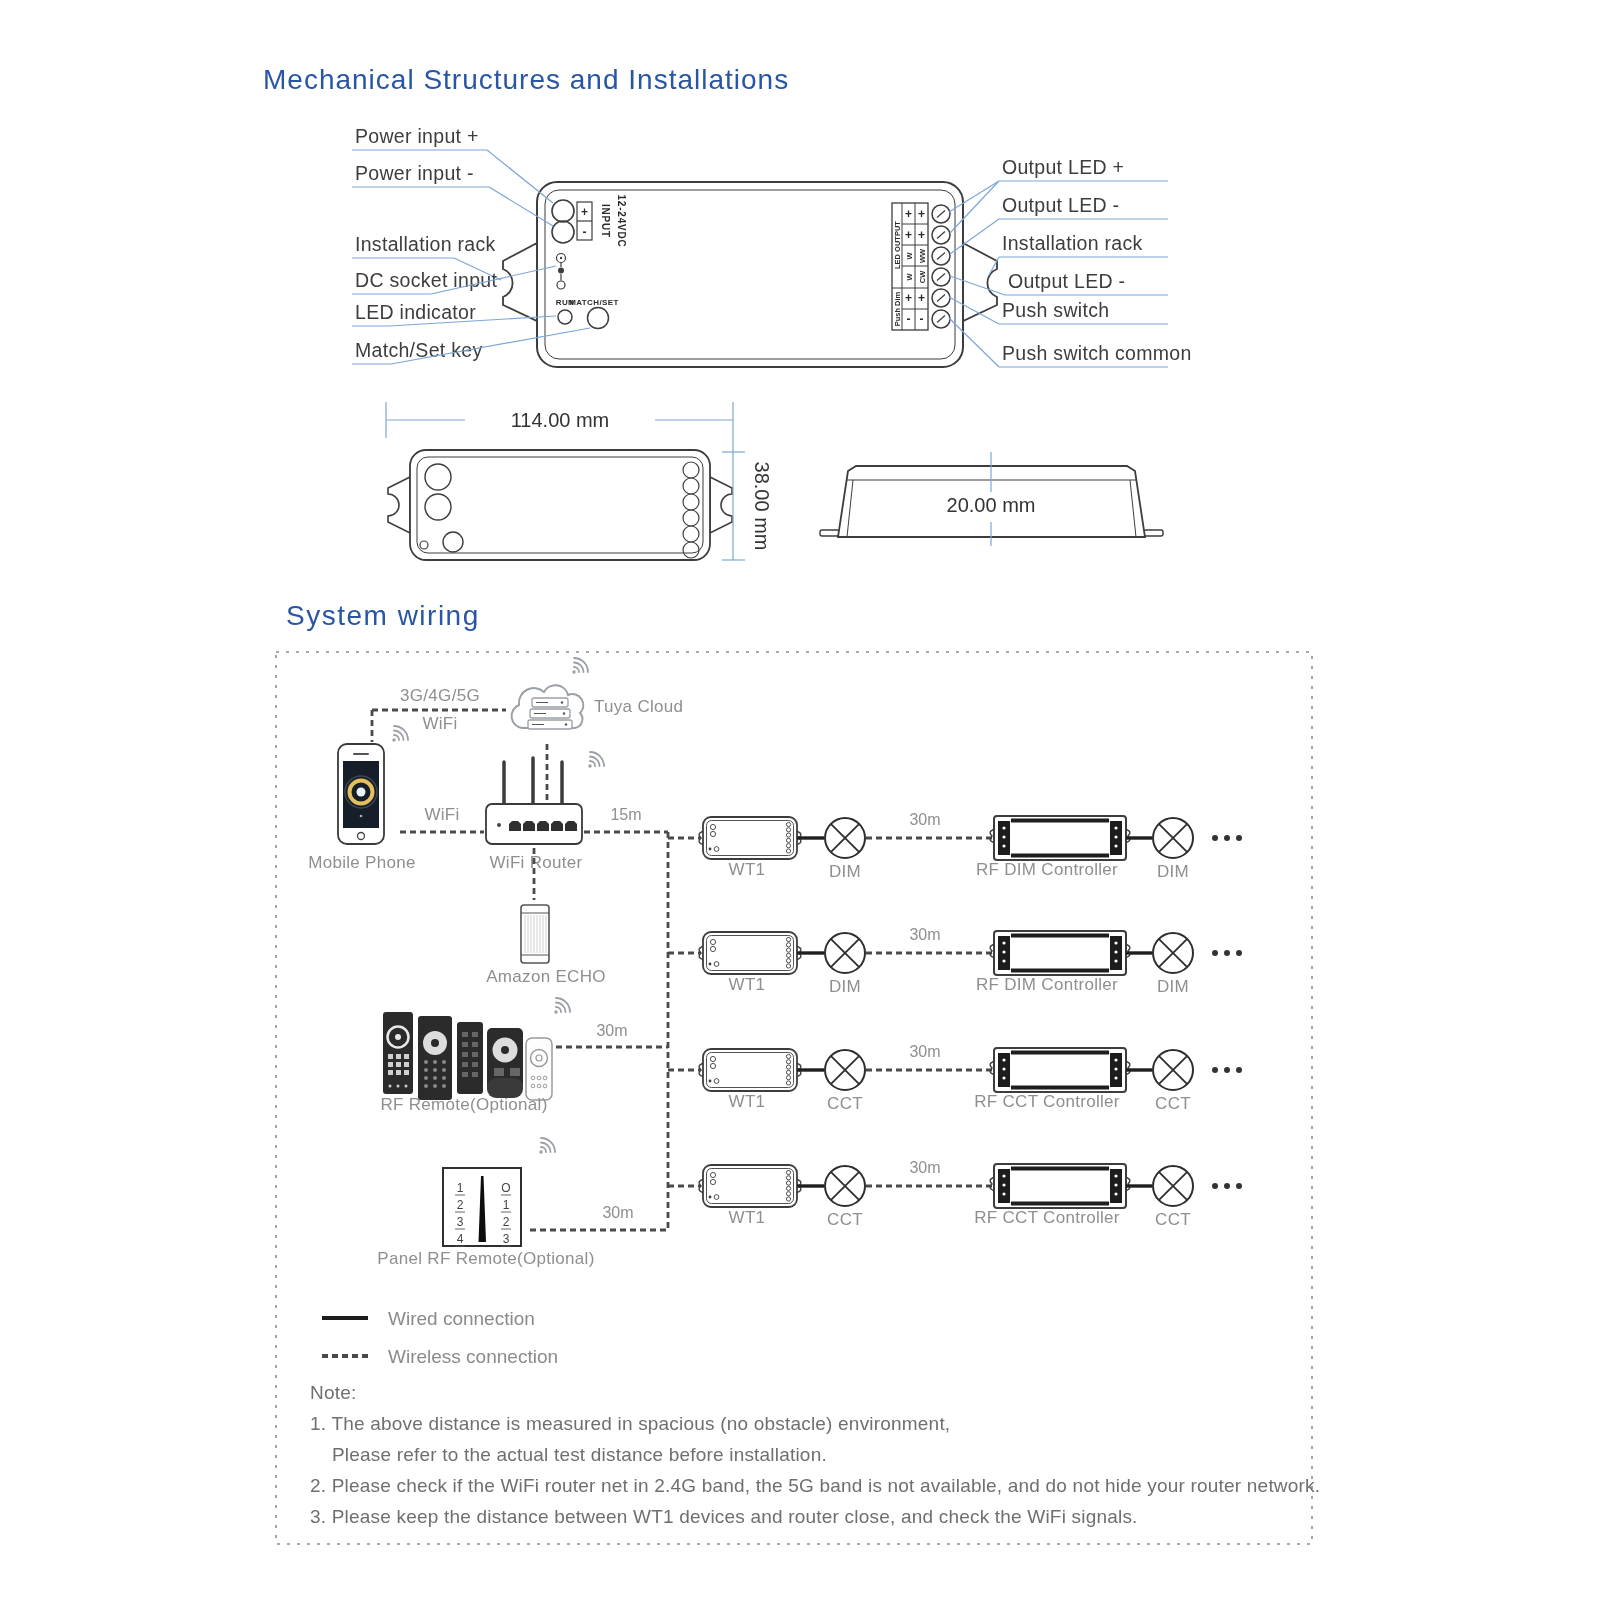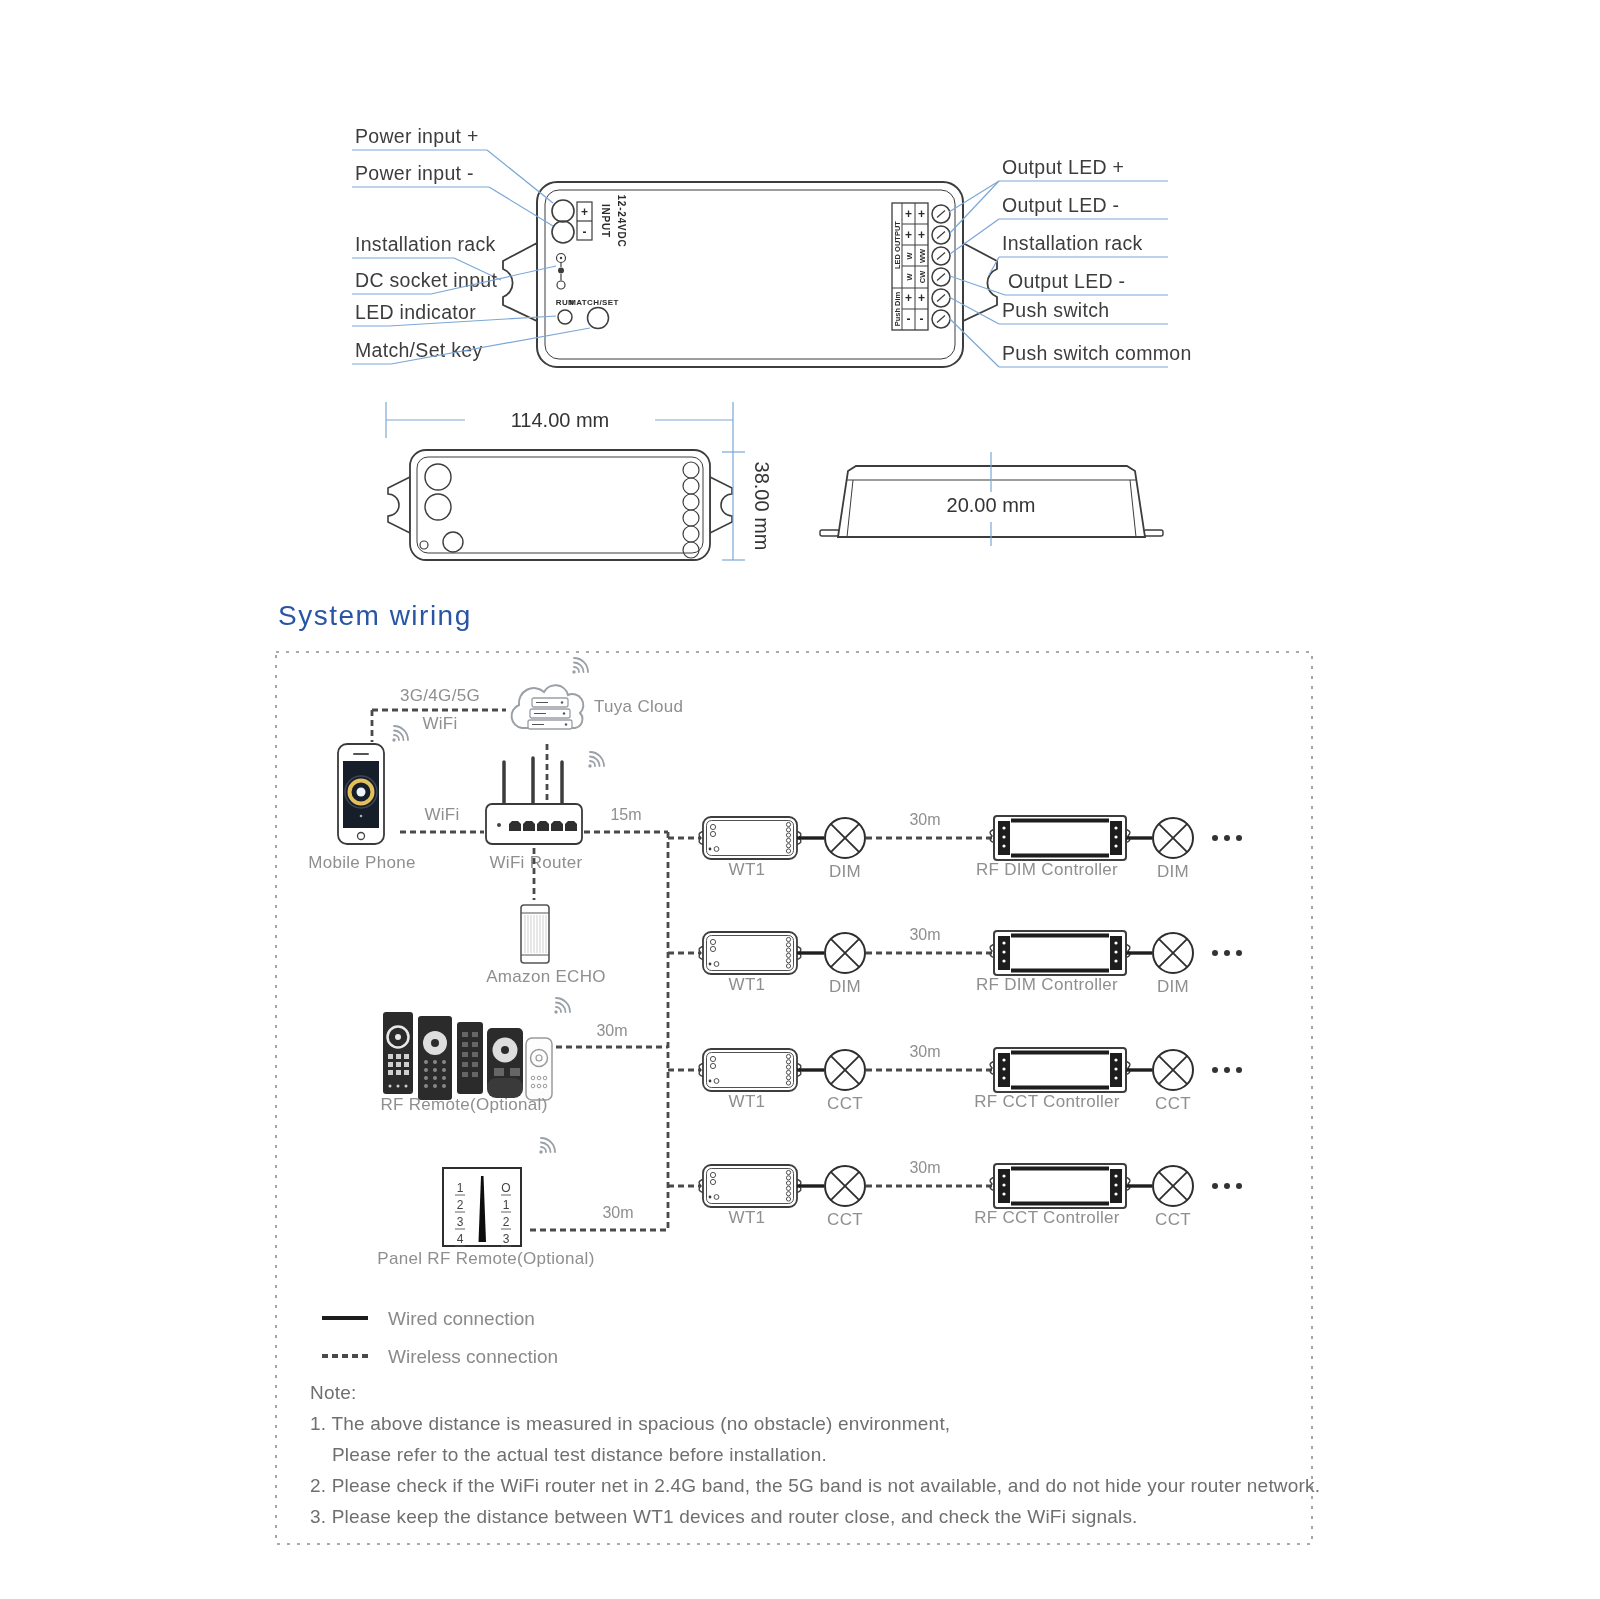--- a/index.html
+++ b/index.html
@@ -1,20 +1,20 @@
 <!DOCTYPE html>
 <html><head>
 <meta charset="utf-8">
 <style>
   html,body{margin:0;padding:0;background:#fff;}
   .canvas{position:relative;width:1600px;height:1599px;background:#ffffff;overflow:hidden;
           font-family:"Liberation Sans",sans-serif;}
   .sec-title{position:absolute;margin:0;color:#2856a4;font-weight:400;font-size:28px;letter-spacing:1px;}
   #mech-title{left:263px;top:64px;}
-  #wiring-title{left:278px;top:600px;letter-spacing:1.5px;}
+  #wiring-title{left:286px;top:600px;letter-spacing:1.5px;}
   svg{position:absolute;left:0;top:0;}
   svg text{font-family:"Liberation Sans",sans-serif;}
   .mech-label{font-size:19.5px;fill:#3d3d3d;letter-spacing:.3px;}
   .gray-label{font-size:17px;fill:#8f8f8f;letter-spacing:.3px;}
   .dist{font-size:16px;fill:#8f8f8f;}
   .dim-text{font-size:20px;fill:#333;}
   .note-text{font-size:19px;fill:#6f6f6f;letter-spacing:.2px;}
   .legend-text{font-size:19px;fill:#8a8a8a;}
   .tinytxt{font-size:8px;fill:#2b2b2b;font-weight:bold;letter-spacing:.4px;}
   .celltxt{font-size:12px;fill:#2b2b2b;font-weight:bold;}
@@ -27,20 +27,21 @@
   .dashc{stroke:#4a4a4a;stroke-width:2.8;stroke-dasharray:6 4;fill:none;}
   .solidc{stroke:#1f1f1f;stroke-width:3.4;}
   .boxdash{stroke:#8f8f8f;stroke-width:1.6;stroke-dasharray:3 7;fill:none;}
   .grayline{stroke:#9aa0a6;fill:none;}
 </style>
 </head>
 <body>
 
 <div class="canvas">
 
+  <h1 class="sec-title" id="mech-title">Mechanical Structures and Installations</h1>
   <h2 class="sec-title" id="wiring-title">System wiring</h2>
 
   <svg width="1600" height="1599" viewBox="0 0 1600 1599">
     <defs>
       <g id="g-wifi" class="grayline" stroke-width="1.8" stroke-linecap="round">
         <circle cx="0" cy="0" r="1.7" fill="#9aa0a6" stroke="none"></circle>
         <path d="M5,0 A5,5 0 0 0 0,-5"></path>
         <path d="M9.5,0 A9.5,9.5 0 0 0 0,-9.5"></path>
         <path d="M14,0 A14,14 0 0 0 0,-14"></path>
       </g>

